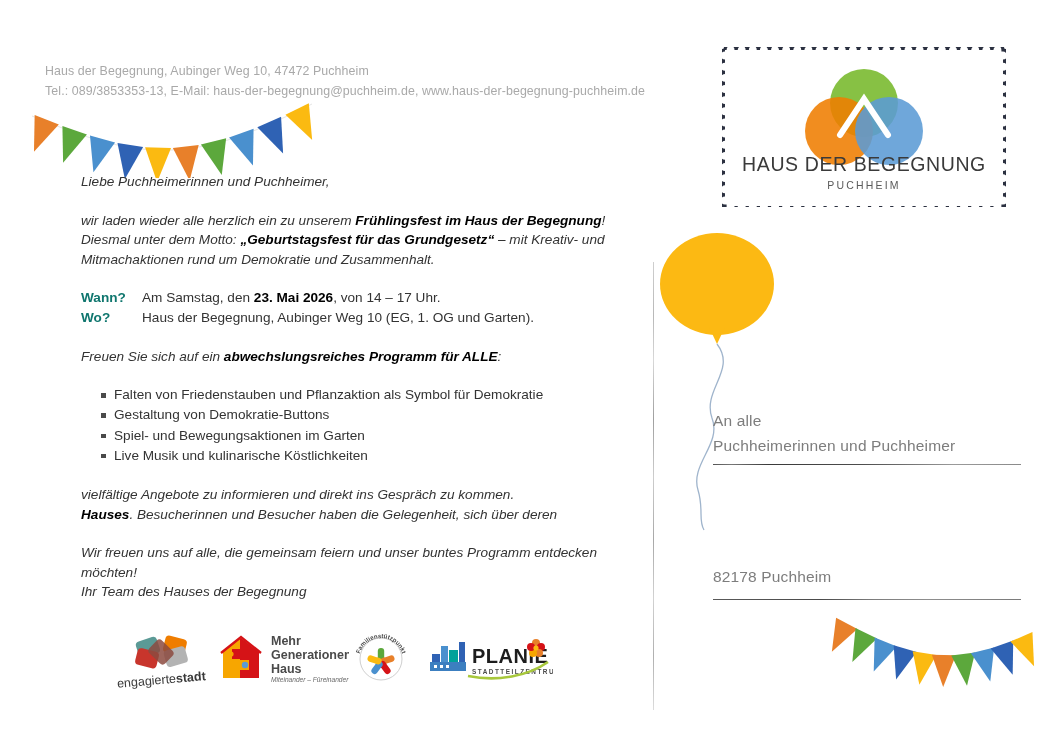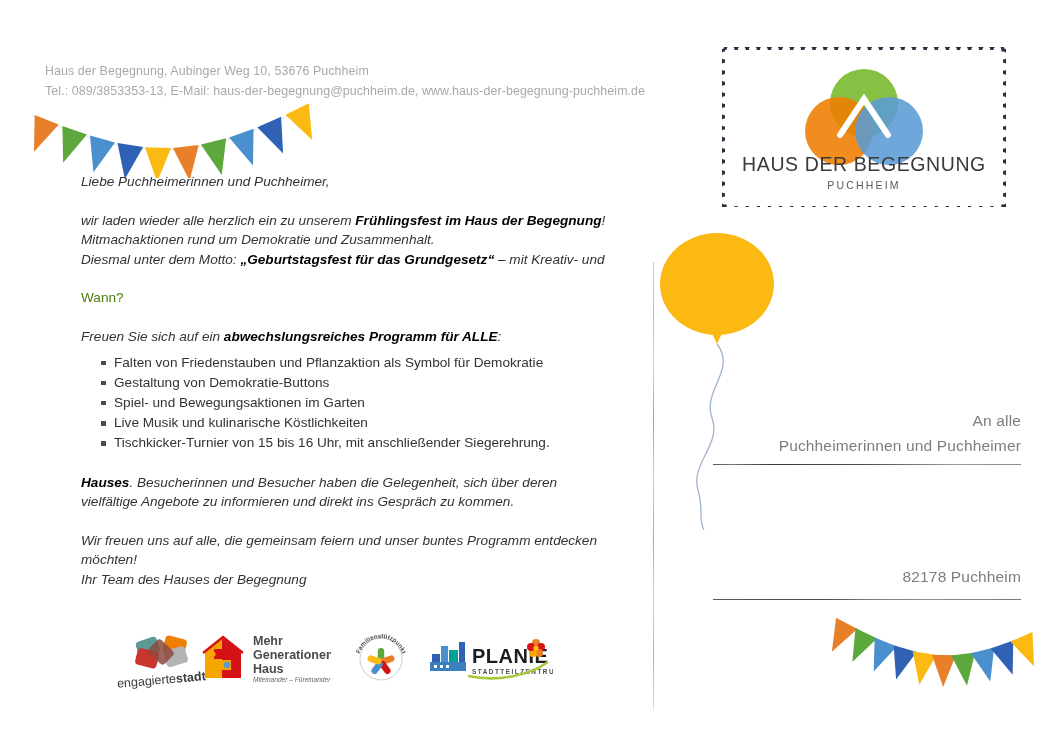--- a/index.html
+++ b/index.html
@@ -59,28 +59,28 @@
     font-size: 13.6px;
     line-height: 19.6px;
     color: #333333;
   }
   #letter p { margin: 0; font-style: italic; }
   .gap { height: 19px; }
   b, .b { font-weight: bold; color: #000000; }
 
   .wannwo { display: flex; }
   .wannwo .lbl {
-    font-weight: normal;
+    font-weight: bold;
     width: 61px;
     flex: 0 0 61px;
-    color: #4d7c0f;
+    color: #0f766e;
   }
 
   ul.program {
-    margin: 6px 0 0 0;
+    margin: 19px 0 0 0;
     padding: 0;
     list-style: none;
   }
   ul.program li {
     position: relative;
     padding-left: 33px;
     line-height: 20.2px;
   }
   ul.program li::before {
     content: "";
@@ -92,21 +92,20 @@
     background: #4a4a4a;
   }
 
   
   #address { position: absolute; left: 713px; top: 409px; width: 308px; }
   .addr-line {
     font-size: 15.5px;
     line-height: 24.5px;
     color: #7d7d7d;
     letter-spacing: 0.15px;
-    text-align: right;
   }
   .addr-rule {
     margin-top: 6px;
     height: 1px;
     background: linear-gradient(to right,
       #555 0%, #777 6%, #3a3a3a 18%, #4d4d4d 48%,
       #6e6e6e 62%, #9a9a9a 78%, #8a8a8a 100%);
   }
   #address-zip { position: absolute; left: 713px; top: 565px; width: 308px; }
   .addr-rule-2 {
@@ -119,31 +118,31 @@
   
   #footer-logos {
     position: absolute;
     left: 113px;
     top: 624px;
     width: 470px;
     height: 70px;
   }
   .logo { position: absolute; }
   #logo-engagiertestadt { left: 2px;  top: 4px; }
-  #logo-mgh            { left: 88px; top: 6px; }
+  #logo-mgh            { left: 106px; top: 6px; }
   #logo-fsp            { left: 240px; top: 8px; }
   #logo-planie         { left: 315px; top: 12px; }
 
   .mgh-text { font-family: "Liberation Sans", sans-serif; }
 </style>
 </head>
 <body>
 
 <div id="contact-block">
-  <div>Haus der Begegnung, Aubinger Weg 10, 53676 Puchheim</div>
+  <div>Haus der Begegnung, Aubinger Weg 10, 47472 Puchheim</div>
   <div>Tel.: 089/3853353-13, E-Mail: haus-der-begegnung@puchheim.de, www.haus-der-begegnung-puchheim.de</div>
 </div>
 
 <div id="bunting-top">
   <svg width="310" height="80" viewBox="0 0 310 80" xmlns="http://www.w3.org/2000/svg">
     <path d="M10,12 C70,62 240,68 300,6" stroke="#ffffff" stroke-width="0" fill="none"></path>
     <g id="bt-flags">
         <path d="M 14,18 L 42,29.1606797749979 L 70,39.11141009169893 L 98,46.7606797749979 L 126,51.242260651806134 L 154,52 L 182,48.84226065180614 L 210,41.9606797749979 L 238,31.911410091698933 L 266,19.560679774997897 L 294,6.0000000000000036" stroke="#e6e6e6" stroke-width="1" fill="none"></path>
         <path d="M -13,-2 L 13,-2 L 0,32.5 Z" fill="#e8802a" transform="translate(28,23.58033988749895) rotate(21.73201375658661)"></path>
         <path d="M -13,-2 L 13,-2 L 0,32.5 Z" fill="#5ca83c" transform="translate(56,34.136044933348415) rotate(19.564359723139777)"></path>
@@ -189,51 +188,55 @@
 
 <div id="letter">
 
   <p>Liebe Puchheimerinnen und Puchheimer,</p>
 
   <div class="gap"></div>
 
   <p>
     <span>wir laden wieder alle herzlich ein zu unserem </span><b>Frühlingsfest im Haus der Begegnung</b><span>!</span>
   </p>
-  <p>Mitmachaktionen rund um Demokratie und Zusammenhalt.</p>
   <p>
     <span>Diesmal unter dem Motto: </span><b>„Geburtstagsfest für das Grundgesetz“</b><span> – mit Kreativ- und</span>
   </p>
+  <p>Mitmachaktionen rund um Demokratie und Zusammenhalt.</p>
 
   <div class="gap"></div>
 
   <div class="wannwo">
     <span class="lbl">Wann?</span>
+    <span><span>Am Samstag, den </span><b>23. Mai 2026</b><span>, von 14 – 17 Uhr.</span></span>
+  </div>
+  <div class="wannwo">
+    <span class="lbl">Wo?</span>
+    <span>Haus der Begegnung, Aubinger Weg 10 (EG, 1. OG und Garten).</span>
   </div>
 
   <div class="gap"></div>
 
   <p>
     <span>Freuen Sie sich auf ein </span><b>abwechslungsreiches Programm für ALLE</b><span>:</span>
   </p>
 
   <ul class="program" id="program-list">
       <li>Falten von Friedenstauben und Pflanzaktion als Symbol für Demokratie</li>
       <li>Gestaltung von Demokratie-Buttons</li>
       <li>Spiel- und Bewegungsaktionen im Garten</li>
       <li>Live Musik und kulinarische Köstlichkeiten</li>
-      <li>Tischkicker-Turnier von 15 bis 16 Uhr, mit anschließender Siegerehrung.</li>
     </ul>
 
   <div class="gap"></div>
 
+  <p>vielfältige Angebote zu informieren und direkt ins Gespräch zu kommen.</p>
   <p>
     <b>Hauses</b><span>. Besucherinnen und Besucher haben die Gelegenheit, sich über deren</span>
   </p>
-  <p>vielfältige Angebote zu informieren und direkt ins Gespräch zu kommen.</p>
 
   <div class="gap"></div>
 
   <p>Wir freuen uns auf alle, die gemeinsam feiern und unser buntes Programm entdecken</p>
   <p>möchten!</p>
   <p>Ihr Team des Hauses der Begegnung</p>
 </div>
 
 <div id="address">
   <div class="addr-line">An alle</div>

